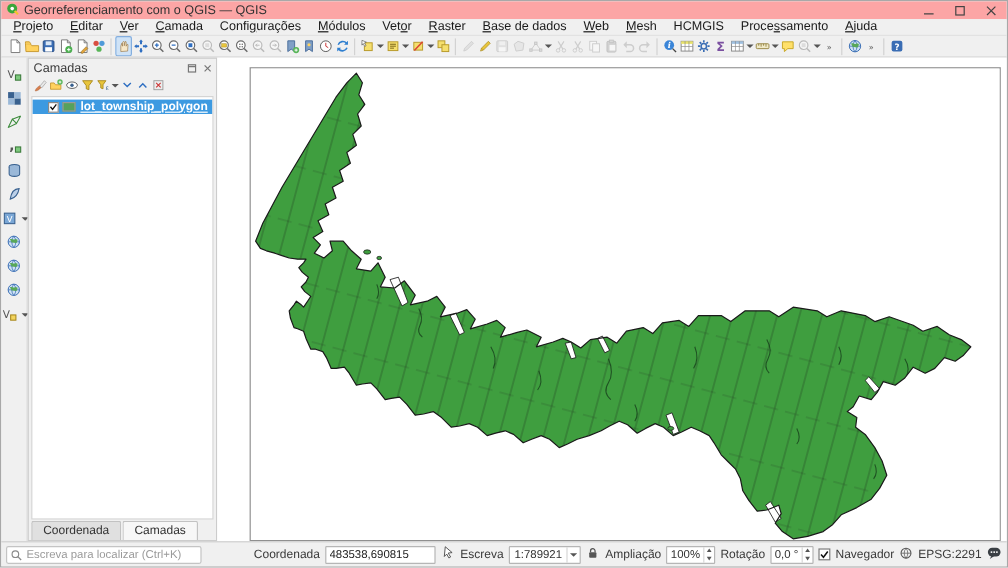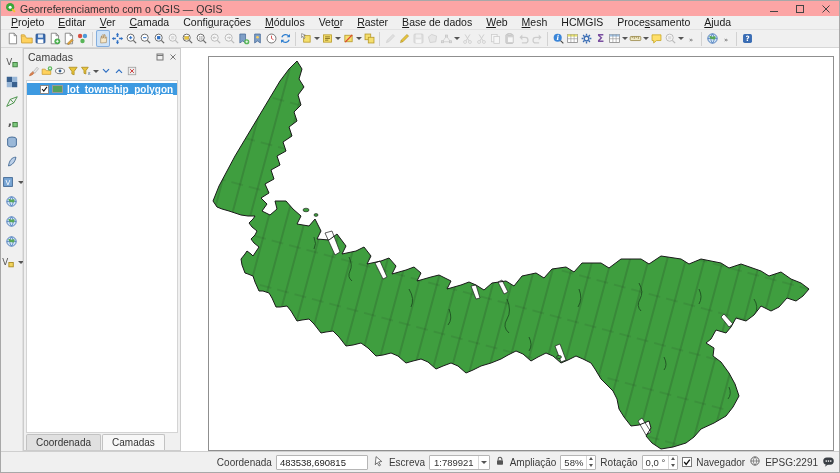--- a/index.html
+++ b/index.html
@@ -935,40 +935,47 @@
           <ellipse cx="97" cy="153" rx="3" ry="1.8"></ellipse>
           <ellipse cx="107" cy="158" rx="2" ry="1.4"></ellipse>
           <ellipse cx="350" cy="300" rx="2.5" ry="1.6"></ellipse>
         </g>
         <use href="#isl" id="isl-stroke" fill="none" stroke="#1a1a1a" stroke-width="1" stroke-linejoin="round"></use>
       </svg>
     </div>
   </div>
 
   <div class="statusbar">
+    <div class="locator">
+      <span class="licon" id="search-icon"><svg viewBox="0 0 16 16" width="11" height="11">
+            <circle cx="7" cy="7" r="4" fill="none" stroke="#8a8a8a" stroke-width="1.4"></circle>
+            <path d="M10 10l4 4" stroke="#8a8a8a" stroke-width="1.6"></path>
+          </svg></span>
+      <input type="text" placeholder="Escreva para localizar (Ctrl+K)" style="">
+    </div>
     <div class="sb-right">
       <span class="sb-label">Coordenada</span>
       <input class="sb-input" style="width: 92px;" value="483538,690815">
       <span id="tracking-icon"><svg viewBox="0 0 16 16" width="13" height="13">
             <path d="M5 2l7 6-4 .5 2.5 4-1.8 1L6.5 9.5 4 12z" fill="#fff" stroke="#444" stroke-width=".9"></path>
           </svg></span>
       <span class="sb-label">Escreva</span>
       <div class="combo">
         <span class="cval">1:789921</span>
         <span class="carr">
             <i></i>
           </span>
       </div>
       <span id="lock-icon"><svg viewBox="0 0 16 16" width="12" height="12">
             <rect x="4" y="7" width="8" height="6" rx="1" fill="#555"></rect>
             <path d="M5.5 7V5.5a2.5 2.5 0 0 1 5 0V7" fill="none" stroke="#555" stroke-width="1.4"></path>
           </svg></span>
       <span class="sb-label">Ampliação</span>
       <div class="spin">
-        <span class="sval">58%</span>
+        <span class="sval">100%</span>
         <span class="sarrs">
             <div>
               <i class="tri-up"></i>
             </div>
             <div>
               <i class="tri-dn"></i>
             </div>
           </span>
       </div>
       <span class="sb-label">Rotação</span>

